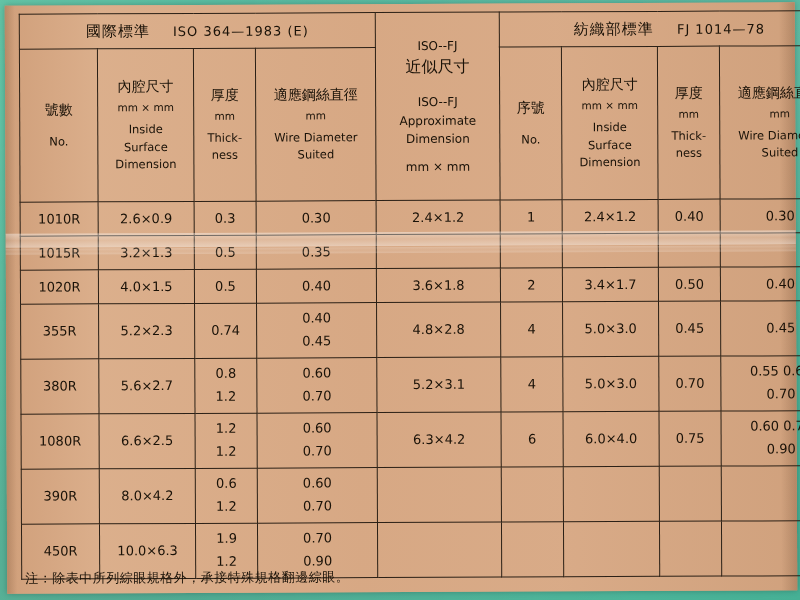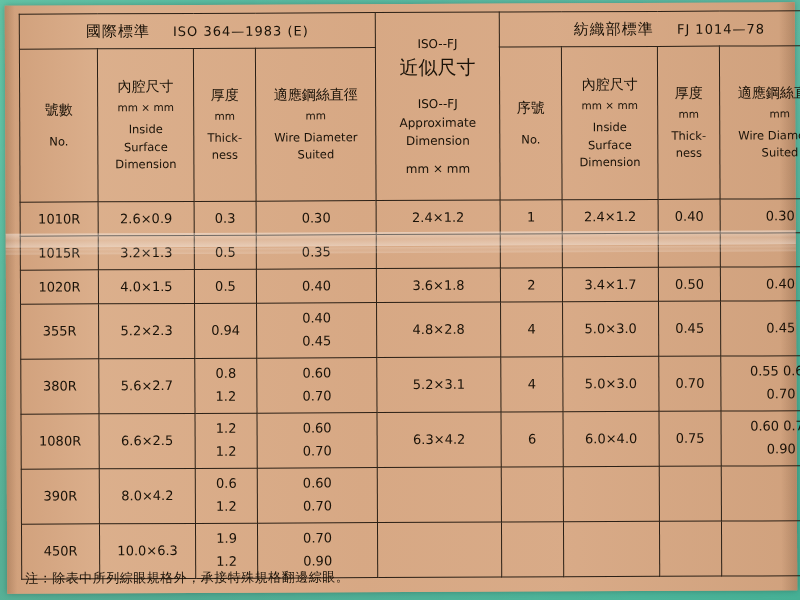--- a/index.html
+++ b/index.html
@@ -100,21 +100,21 @@
     font-size: 11.5px;
     display: block;
   }
   .hdr-col .sp { display: block; height: 5px; }
   .isofj-head {
     height: 34px;
     font-size: 12px;
     line-height: 1.5;
   }
   .isofj-head .en { font-size: 12px; display: block; }
-  .isofj-head .cn { font-size: 19px; display: block; }
+  .isofj-head .cn { font-size: 16px; display: block; }
 
   td.cell {
     height: 33px;
     font-size: 13px;
   }
   td.cell.two {
     height: 54px;
     line-height: 1.75;
   }
   .sub { display: block; font-size: 13px; }
@@ -277,21 +277,21 @@
         <td class="cell">3.6×1.8</td>
         <td class="cell">2</td>
         <td class="cell">3.4×1.7</td>
         <td class="cell">0.50</td>
         <td class="cell">0.40</td>
       </tr>
 
       <tr>
         <td class="cell two">355R</td>
         <td class="cell two">5.2×2.3</td>
-        <td class="cell two">0.94</td>
+        <td class="cell two">0.74</td>
         <td class="cell two">
           <span class="sub">0.40</span>
           <span class="sub">0.45</span>
         </td>
         <td class="cell two">4.8×2.8</td>
         <td class="cell two">4</td>
         <td class="cell two">5.0×3.0</td>
         <td class="cell two">0.45</td>
         <td class="cell two">0.45</td>
       </tr>

